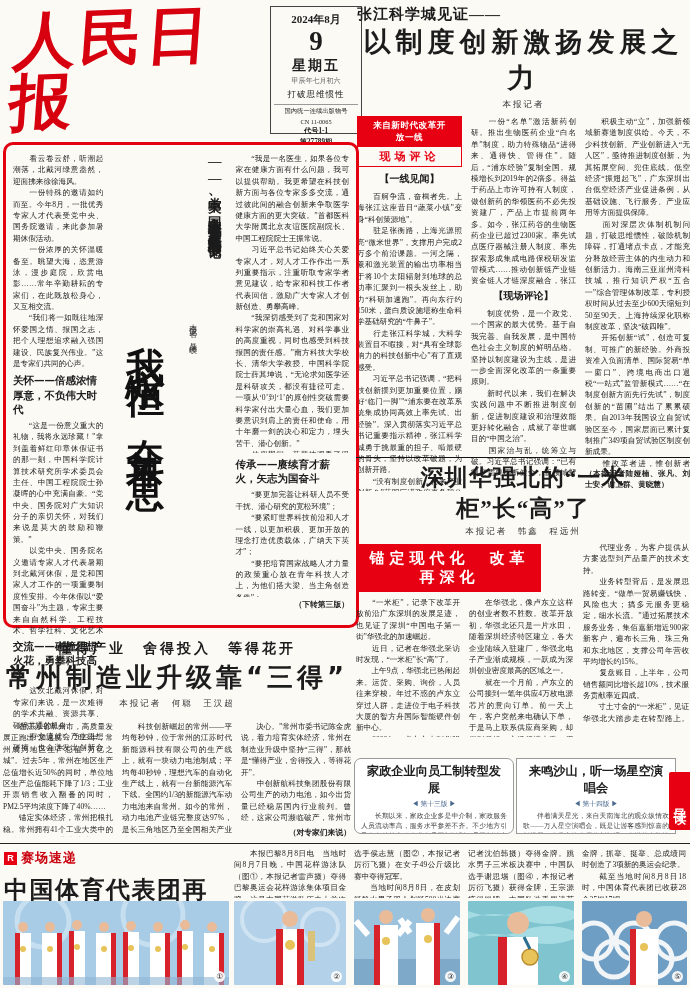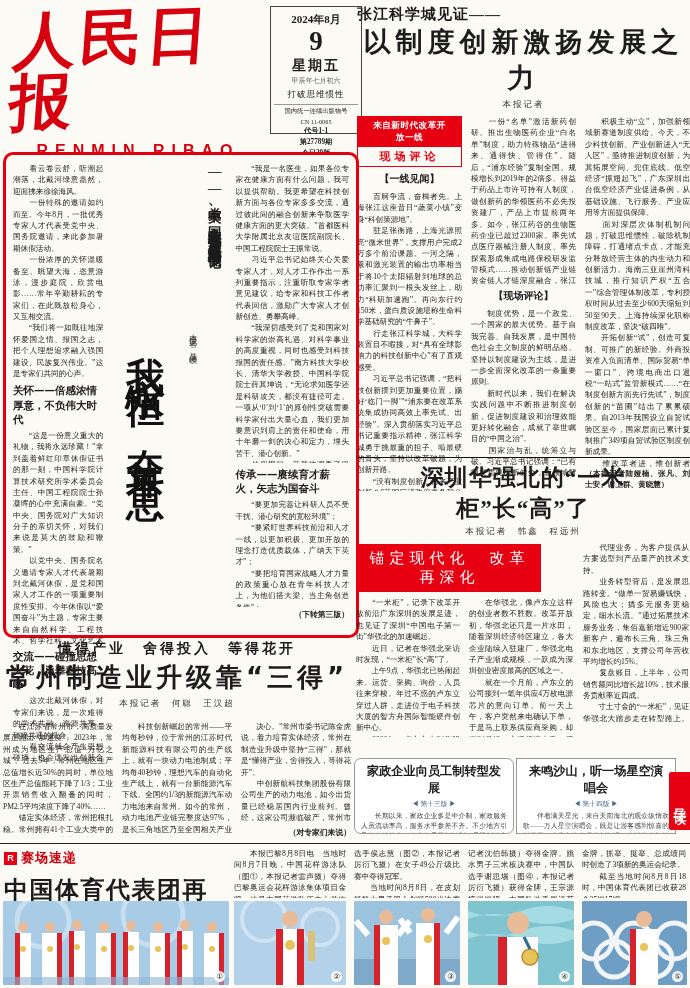--- a/index.html
+++ b/index.html
@@ -50,21 +50,21 @@
                letter-spacing:1.5px;height:100%;}
   .jump{font-weight:bold;text-align:right;font-size:7.8px;margin-top:2px;}
   
   .cz-kicker{text-align:center;font-weight:bold;font-size:14px;letter-spacing:3px;}
   .cz-headline{text-align:center;font-weight:bold;font-size:26px;letter-spacing:4px;
                font-family:"DejaVu Sans",sans-serif;margin-top:2px;}
   .cols3{display:flex;gap:9px;margin-top:11px;}
   .cols3 > div{width:110px;height:116px;}
   
   .sz-headline{text-align:center;font-weight:bold;font-size:23px;letter-spacing:1px;}
-  .band{background:#e60012;color:#fff;font-weight:normal;font-size:15px;letter-spacing:5px;
+  .band{background:#e60012;color:#fff;font-weight:bold;font-size:15px;letter-spacing:5px;
         text-align:center;padding:5px 4px;font-family:"DejaVu Sans",sans-serif;margin:2px 0 5px 2px;width:175px;}
   .sz-wrap{display:flex;gap:9px;margin-top:4px;}
   .sz-left{width:218px;}
   .sz-left .two{display:flex;gap:9px;}
   .sz-left .two > div{width:104px;height:140px;}
   .sz-col3{width:106px;height:182px;}
   
   .dd-box{position:absolute;border:1px solid #999;background:#fff;padding:4px 6px;width:146px;height:66px;overflow:hidden;}
   .dd-title{font-weight:bold;font-size:12.2px;text-align:center;font-family:"DejaVu Sans",sans-serif;}
   .dd-page{text-align:center;font-size:6.8px;color:#49688e;margin:2px 0;}
@@ -139,21 +139,21 @@
       <div class="zj-col">
         <div class="txt" style="height:352px;">　　积极主动“立”，加强新领域新赛道制度供给。今天，不少科技创新、产业创新进入“无人区”，亟待推进制度创新，为其拓展空间、兜住底线。低空经济“振翅起飞”，广东深圳出台低空经济产业促进条例，从基础设施、飞行服务、产业应用等方面提供保障。
 　　面对深层次体制机制问题，打破思维惯性，破除机制障碍，打通堵点卡点，才能充分释放经营主体的内生动力和创新活力。海南三亚崖州湾科技城，推行知识产权“五合一”综合管理体制改革，专利授权时间从过去至少600天缩短到50至90天。上海持续深化职称制度改革，坚决“破四唯”。
 　　开拓创新“试”，创造可复制、可推广的新经验。外商投资准入负面清单、国际贸易“单一窗口”、跨境电商出口退税“一站式”监管新模式……“在制度创新方面先行先试”，制度创新的“苗圃”结出了累累硕果。自2013年我国设立自贸试验区至今，国家层面已累计复制推广349项自贸试验区制度创新成果。
 　　惟改革者进，惟创新者强，惟改革创新者胜。让我们向着下一程，奋楫再出发。</div>
         <div class="txt credits" style="height:20px;">（本报记者陆娅楠、张凡、刘士安、谢卫群、黄晓慧）</div>
       </div>
     </div>
   </div>
 
-  <div class="abs feature" style="left:3px;top:152px;width:336px;height:464px;">
+  <div class="abs feature" style="left:3px;top:142px;width:336px;height:464px;">
     <div class="f-colL">
       <div class="txt">　　看云卷云舒，听潮起潮落，北戴河绿意盎然，迎面拂来徐徐海风。
 　　一份特殊的邀请如约而至。今年8月，一批优秀专家人才代表受党中央、国务院邀请，来此参加暑期休假活动。
 　　一份浓厚的关怀温暖备至。眺望大海，恣意游泳，漫步庭院，欣赏电影……常年辛勤耕耘的专家们，在此既放松身心，又互相交流。
 　　“我们将一如既往地深怀爱国之情、报国之志，把个人理想追求融入强国建设、民族复兴伟业。”这是专家们共同的心声。</div>
       <div class="f-h">关怀——倍感浓情厚意，不负伟大时代</div>
       <div class="txt" style="height:215px;">　　“这是一份意义重大的礼物，我将永远珍藏！”拿到盖着鲜红印章休假证书的那一刻，中国科学院计算技术研究所学术委员会主任、中国工程院院士孙凝晖的心中充满自豪。“党中央、国务院对广大知识分子的亲切关怀，对我们来说是莫大的鼓励和鞭策。”
 　　以党中央、国务院名义邀请专家人才代表暑期到北戴河休假，是党和国家人才工作的一项重要制度性安排。今年休假以“爱国奋斗”为主题，专家主要来自自然科学、工程技术、哲学社科、文化艺术等领域。
 　　休假期间，专家们感受到体贴入微的关心和照顾。“休假活动安排得十分周到，党中央、国务院如此重视科研工作者，我们深受感动与鼓舞。”湖南科技大学海洋矿产资源探采与安全技术国家地方联合工程实验室主任万步炎说。
 　　8月3日，受习近平总书记委托，中共中央政治局常委、中央书记处书记蔡奇在北戴河看望暑期休假专家，代表党中央、国务院向全国各条战线、各个领域的广大专家人才致以诚挚问候。

